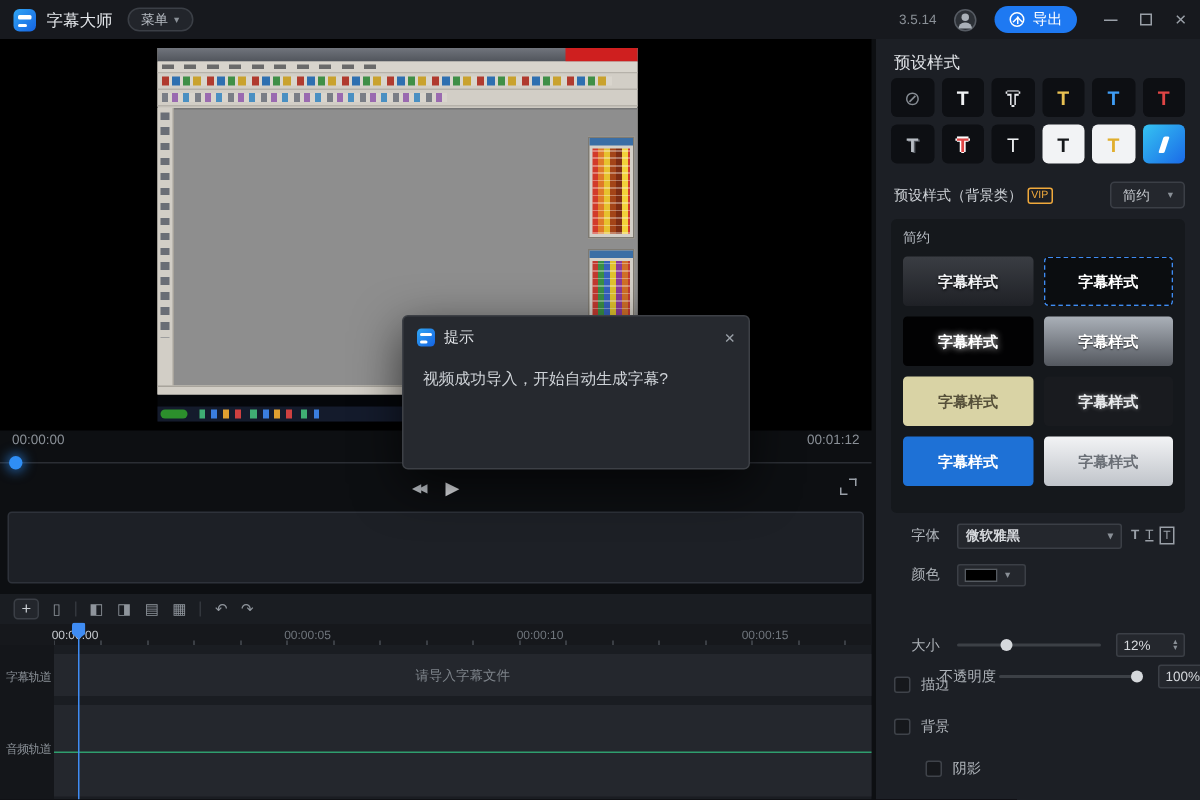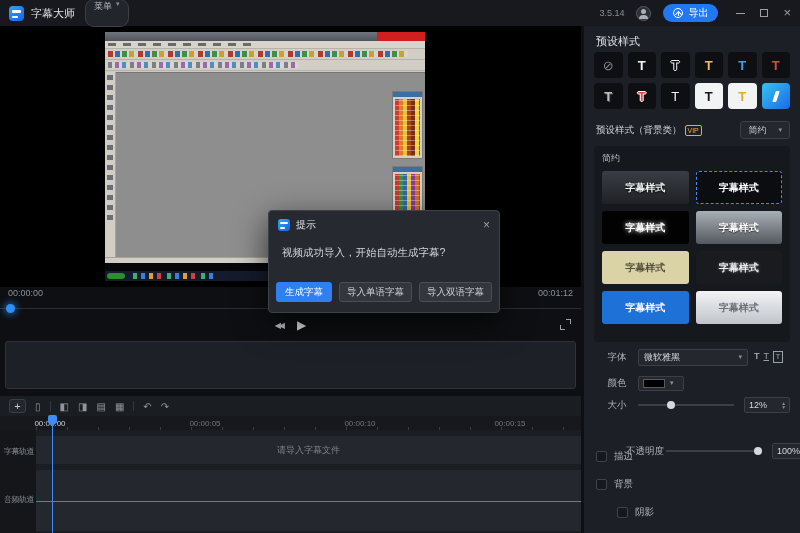--- a/index.html
+++ b/index.html
@@ -8,22 +8,22 @@
   .app { position:relative; width:800px; height:533px; background:#0d0f12; color:#e6e8ea; }
 
   
   .topbar { position:absolute; left:0; top:0; width:800px; height:26px; background:#17191e;
             display:flex; align-items:center; padding:0 9px; z-index:5; }
   .logo { width:15px; height:15px; border-radius:4px; background:linear-gradient(135deg,#31a6f4,#1563e2);
           position:relative; flex:0 0 auto; }
   .logo::before { content:""; position:absolute; left:3px; top:4px; width:9px; height:3px; background:#fff; border-radius:1px; }
   .logo::after  { content:""; position:absolute; left:3px; bottom:3px; width:6px; height:2px; background:#fff; border-radius:1px; }
   .app-name { font-size:11px; color:#e2e5e9; margin:0 10px 0 7px; }
-  .menu-btn { height:28px; padding:0 8px; border:1px solid #3b3f46; border-radius:9px; background:#22252b;
-              color:#b7bcc3; font-size:9px; display:flex; align-items:flex-start; gap:4px; cursor:pointer; }
+  .menu-btn { height:16px; padding:0 8px; border:1px solid #3b3f46; border-radius:9px; background:#22252b;
+              color:#b7bcc3; font-size:9px; display:flex; align-items:center; gap:4px; cursor:pointer; }
   .tb-spacer { flex:1; }
   .version { font-size:9px; color:#8a9097; margin-right:12px; }
   .avatar { width:15px; height:15px; border-radius:50%; background:#2c3036; border:1px solid #565b63;
             position:relative; margin-right:12px; }
   .avatar::before { content:""; position:absolute; top:2px; left:4px; width:5px; height:5px; border-radius:50%; background:#aab0b8; }
   .avatar::after  { content:""; position:absolute; bottom:1px; left:2px; width:9px; height:4px; border-radius:4px 4px 0 0; background:#aab0b8; }
   .export-btn { height:18px; padding:0 10px; border-radius:9px; background:#1e79f2; color:#fff; font-size:10px;
                 display:flex; align-items:center; gap:5px; cursor:pointer; margin-right:18px; }
   .export-icon { width:10px; height:10px; border:1px solid #fff; border-radius:50%; position:relative; }
   .export-icon::after { content:""; position:absolute; left:3.5px; top:2px; width:1px; height:5px; background:#fff; }
@@ -151,25 +151,25 @@
   .v1 { background:linear-gradient(180deg,#3a3d43,#1f2126); color:#f0f1f3; text-shadow:0 1px 2px #000; }
   .v2 { background:#0b0d10; border:1px dashed #3f8cf3; color:#ffffff; }
   .v3 { background:#020203; color:#fff; text-shadow:0 0 5px rgba(255,255,255,.9); }
   .v4 { background:linear-gradient(180deg,#aab0b8,#54585f); color:#fff; text-shadow:0 1px 1px rgba(0,0,0,.6); }
   .v5 { background:#d9d3a5; color:#56503a; }
   .v6 { background:#191b1f; color:#e8eaec; text-shadow:0 0 3px rgba(255,255,255,.45); }
   .v7 { background:#1e71d6; color:#fff; }
   .v8 { background:linear-gradient(180deg,#f2f3f5,#c0c4ca); color:#6a6f76; }
 
   .rp-row { position:absolute; left:12px; width:194px; height:18px; display:flex; align-items:center; }
-  .row-font { top:322px; } .row-color { top:348px; } .row-size { top:370px; } .row-opacity { top:416px;margin-left:28px; }
+  .row-font { top:322px; } .row-color { top:348px; } .row-size { top:395px; } .row-opacity { top:416px;margin-left:28px; }
   .rp-label { width:42px; font-size:9.5px; color:#aeb3b9; flex:0 0 auto;text-align:center; }
   .font-select { width:110px; height:17px; background:#24272d; border:1px solid #3b3f46; border-radius:2px;
                  color:#d5d8dc; font-size:9px; display:flex; align-items:center; justify-content:space-between;
-                 padding:0 5px; cursor:pointer; }
+                 padding:0 5px; cursor:pointer;font-weight:bold; }
   .tstyle { display:flex; gap:4px; margin-left:6px; color:#9aa0a8; font-size:9px; }
   .ts1 { font-weight:700; cursor:pointer; }
   .ts2 { text-decoration:underline; cursor:pointer; }
   .ts3 { border:1px solid #9aa0a8; padding:0 1.5px; font-size:8px; line-height:10px; cursor:pointer; }
   .color-swatch { width:46px; height:15px; background:#24272d; border:1px solid #3b3f46; border-radius:2px;
                   display:flex; align-items:center; gap:5px; padding:0 4px; cursor:pointer; }
   .swatch-chip { width:22px; height:9px; background:#000; border:1px solid #555a61; }
   .slider { position:relative; width:96px; height:12px; cursor:pointer; }
   .slider-track { position:absolute; left:0; right:0; top:5px; height:2px; background:#3c4046; border-radius:1px; }
   .slider-handle { position:absolute; top:2px; width:8px; height:8px; border-radius:50%; background:#d5d8dc; }
@@ -425,20 +425,15 @@
     </div>
   </aside>
 
   <div class="dialog">
     <div class="dlg-head">
       <div class="logo small"></div>
       <span class="dlg-title">提示</span>
       <span class="dlg-close">×</span>
     </div>
     <div class="dlg-msg">视频成功导入，开始自动生成字幕?</div>
-    <div class="dlg-btns">
-      <span class="btn-primary">生成字幕</span>
-      <span class="btn-secondary">导入单语字幕</span>
-      <span class="btn-secondary">导入双语字幕</span>
-    </div>
   </div>
 
 </div>
 
 </body></html>

